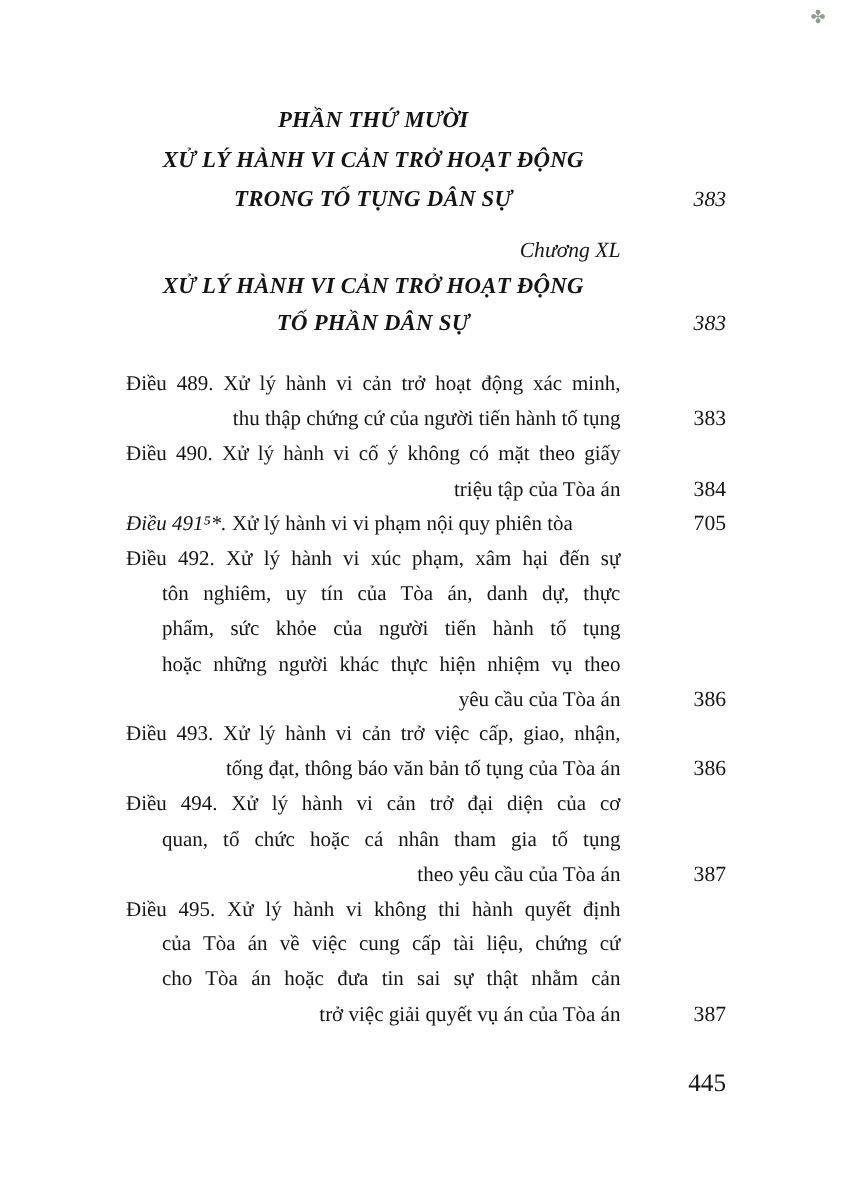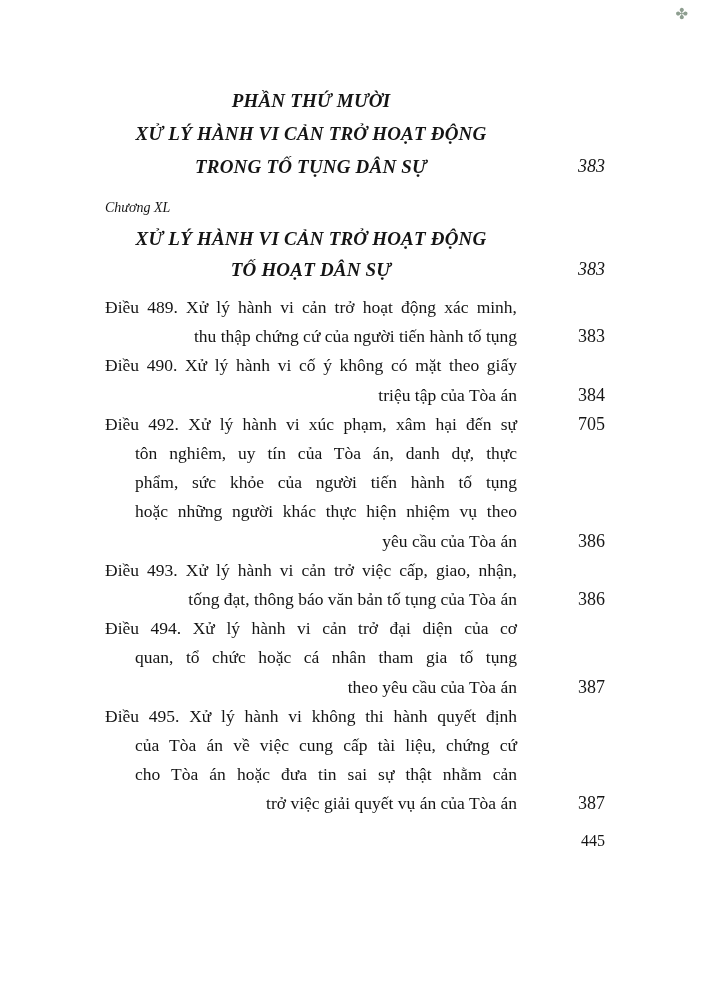--- a/index.html
+++ b/index.html
@@ -43,50 +43,50 @@
     position: absolute;
     right: -88px;
     top: 0;
     font-weight: normal;
     font-size: 18px;
     letter-spacing: 0;
   }
   .chapter { margin-top: 10px; }
   .chapter-label {
     width: 412px;
-    text-align: left;
+    text-align: right;
     font-style: italic;
     font-weight: normal;
-    font-size: 14px;
+    font-size: 18px;
     line-height: 30px;
   }
   .chapter .hline { line-height: 31px; }
   
   .entries {
-    margin-top: 8px;
+    margin-top: 20px;
     font-size: 17.5px;
     line-height: 29.2px;
   }
   .line { position: relative; width: 500px; }
   .txt { display: block; width: 412px; }
   .line.fill .txt { text-align: justify; text-align-last: justify; }
   .line.indent .txt { margin-left: 30px; width: 382px; text-align: right; }
   .line .pagenum {
     position: absolute;
     right: 0;
     top: 0;
     font-size: 18px;
   }
   .marker { font-style: italic; }
   
   .footer-page {
-    margin-top: 10px;
+    margin-top: 30px;
     width: 500px;
     text-align: right;
-    font-size: 16px;
+    font-size: 21px;
     line-height: 24px;
   }
 </style>
 </head>
 <body>
 
 <div class="page">
   <div class="corner-icon">✤</div>
 
   <div class="content">
@@ -97,21 +97,21 @@
       <div class="hline">
         <span>TRONG TỐ TỤNG DÂN SỰ</span>
         <span class="pagenum">383</span>
       </div>
     </div>
 
     <div class="heading chapter">
       <div class="chapter-label">Chương XL</div>
       <div class="hline">XỬ LÝ HÀNH VI CẢN TRỞ HOẠT ĐỘNG</div>
       <div class="hline">
-        <span>TỐ HOẠT DÂN SỰ</span>
+        <span>TỐ PHẦN DÂN SỰ</span>
         <span class="pagenum">383</span>
       </div>
     </div>
 
     <div class="entries">
         <div class="entry">
           <div class="line fill">
             <span class="txt">Điều 489. Xử lý hành vi cản trở hoạt động xác minh,</span>
           </div>
           <div class="line indent last">
@@ -123,20 +123,21 @@
           <div class="line fill">
             <span class="txt">Điều 490. Xử lý hành vi cố ý không có mặt theo giấy</span>
           </div>
           <div class="line indent last">
             <span class="txt">triệu tập của Tòa án</span>
             <span class="pagenum">384</span>
           </div>
         </div>
         <div class="entry">
           <div class="line last">
+            <span class="txt"><span class="marker">Điều 491⁵*. </span>Xử lý hành vi vi phạm nội quy phiên tòa</span>
             <span class="pagenum">705</span>
           </div>
         </div>
         <div class="entry">
           <div class="line fill">
             <span class="txt">Điều 492. Xử lý hành vi xúc phạm, xâm hại đến sự</span>
           </div>
           <div class="line indent fill">
             <span class="txt">tôn nghiêm, uy tín của Tòa án, danh dự, thực</span>
           </div>

